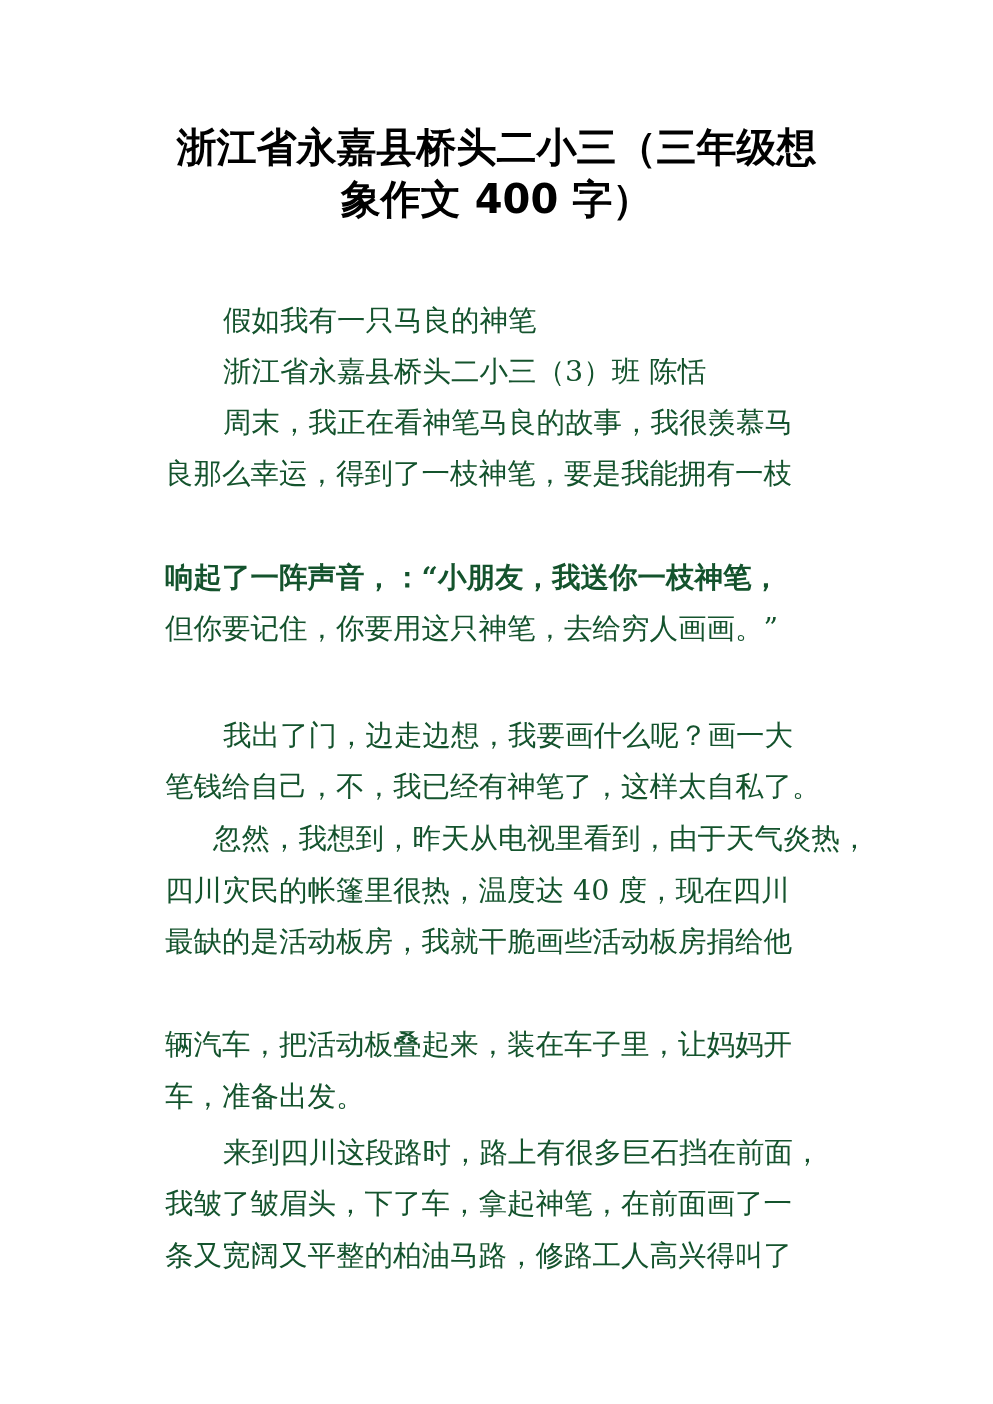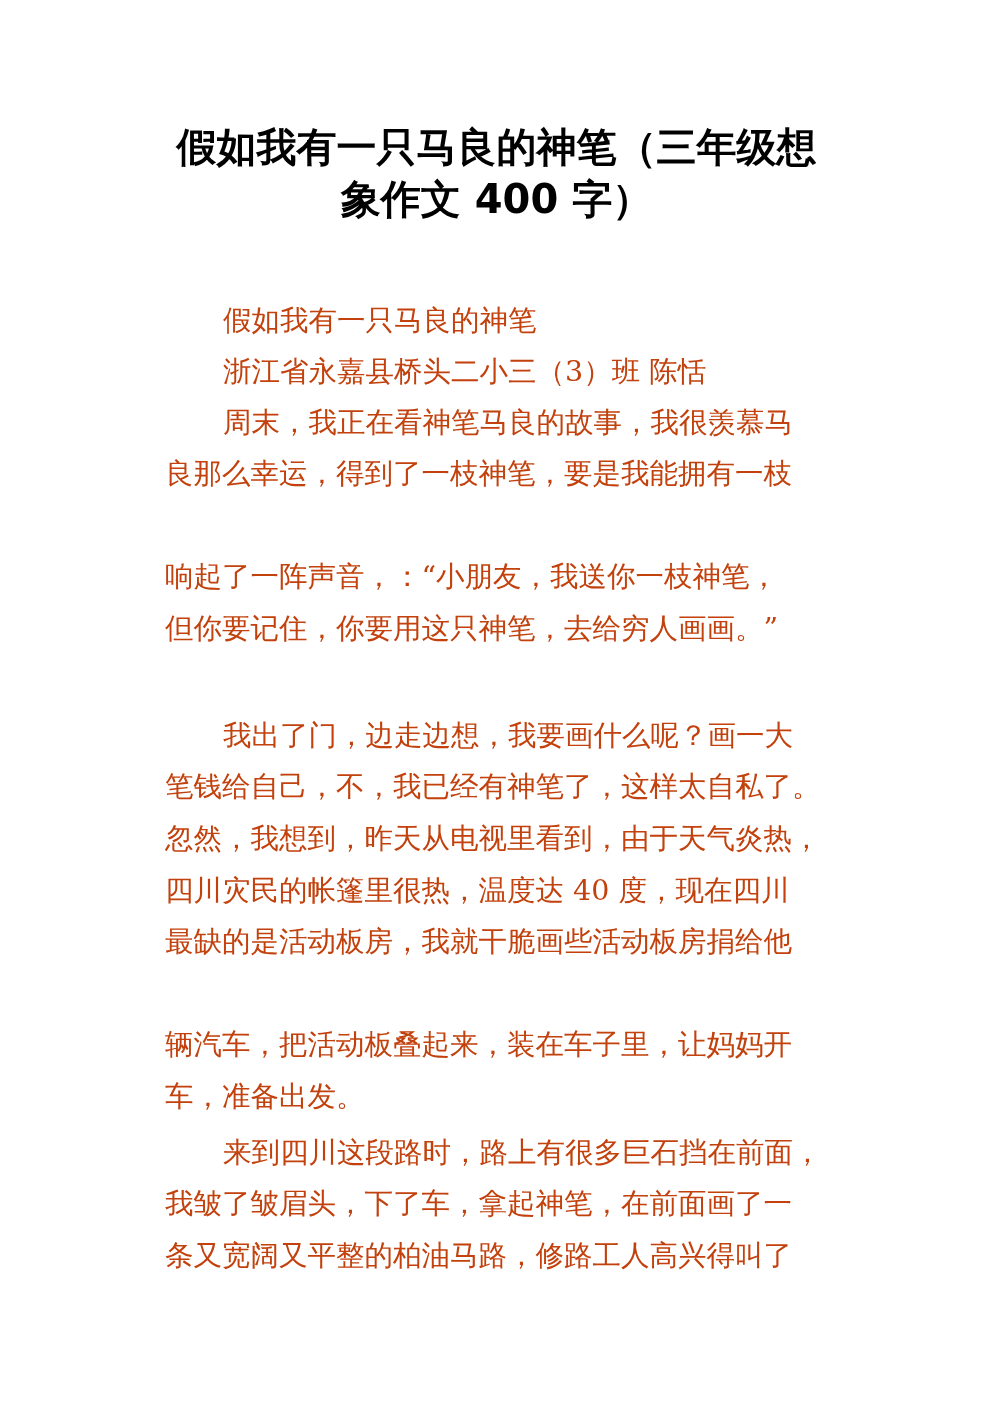--- a/index.html
+++ b/index.html
@@ -35,43 +35,43 @@
     }
     .title.l1 { top: 121px; }
     .title.l2 { top: 173px; text-align: center; }
     .line {
       position: absolute;
       left: 165px;
       white-space: nowrap;
       font-family: "DejaVu Serif", "Liberation Serif", serif;
       font-size: 28.5px;
       line-height: 40px;
-      color: #c2410c;
+      color: #14532d;
     }
     .line.indent { left: 223px; }
   </style>
 </head>
 <body>
 
 <div class="page">
 
-  <div class="title l1">假如我有一只马良的神笔（三年级想</div>
+  <div class="title l1">浙江省永嘉县桥头二小三（三年级想</div>
   <div class="title l2">象作文 400 字）</div>
 
   <div class="line indent" style="top:301px;">假如我有一只马良的神笔</div>
   <div class="line indent" style="top:352px;">浙江省永嘉县桥头二小三（3）班 陈恬</div>
 
   <div class="line indent" style="top:403px;">周末，我正在看神笔马良的故事，我很羡慕马</div>
   <div class="line" style="top:454px;">良那么幸运，得到了一枝神笔，要是我能拥有一枝</div>
-  <div class="line" style="top:557px;">响起了一阵声音，：“小朋友，我送你一枝神笔，</div>
+  <div class="line" style="top:557px;font-weight:bold;">响起了一阵声音，：“小朋友，我送你一枝神笔，</div>
   <div class="line" style="top:609px;">但你要记住，你要用这只神笔，去给穷人画画。”</div>
 
   <div class="line indent" style="top:716px;">我出了门，边走边想，我要画什么呢？画一大</div>
   <div class="line" style="top:767px;">笔钱给自己，不，我已经有神笔了，这样太自私了。</div>
-  <div class="line" style="top:819px;">忽然，我想到，昨天从电视里看到，由于天气炎热，</div>
+  <div class="line" style="top:819px;margin-left:48px;">忽然，我想到，昨天从电视里看到，由于天气炎热，</div>
   <div class="line" style="top:871px;">四川灾民的帐篷里很热，温度达 40 度，现在四川</div>
   <div class="line" style="top:922px;">最缺的是活动板房，我就干脆画些活动板房捐给他</div>
   <div class="line" style="top:1025px;">辆汽车，把活动板叠起来，装在车子里，让妈妈开</div>
   <div class="line" style="top:1077px;">车，准备出发。</div>
 
   <div class="line indent" style="top:1133px;">来到四川这段路时，路上有很多巨石挡在前面，</div>
   <div class="line" style="top:1184px;">我皱了皱眉头，下了车，拿起神笔，在前面画了一</div>
   <div class="line" style="top:1236px;">条又宽阔又平整的柏油马路，修路工人高兴得叫了</div>
 
 </div>

